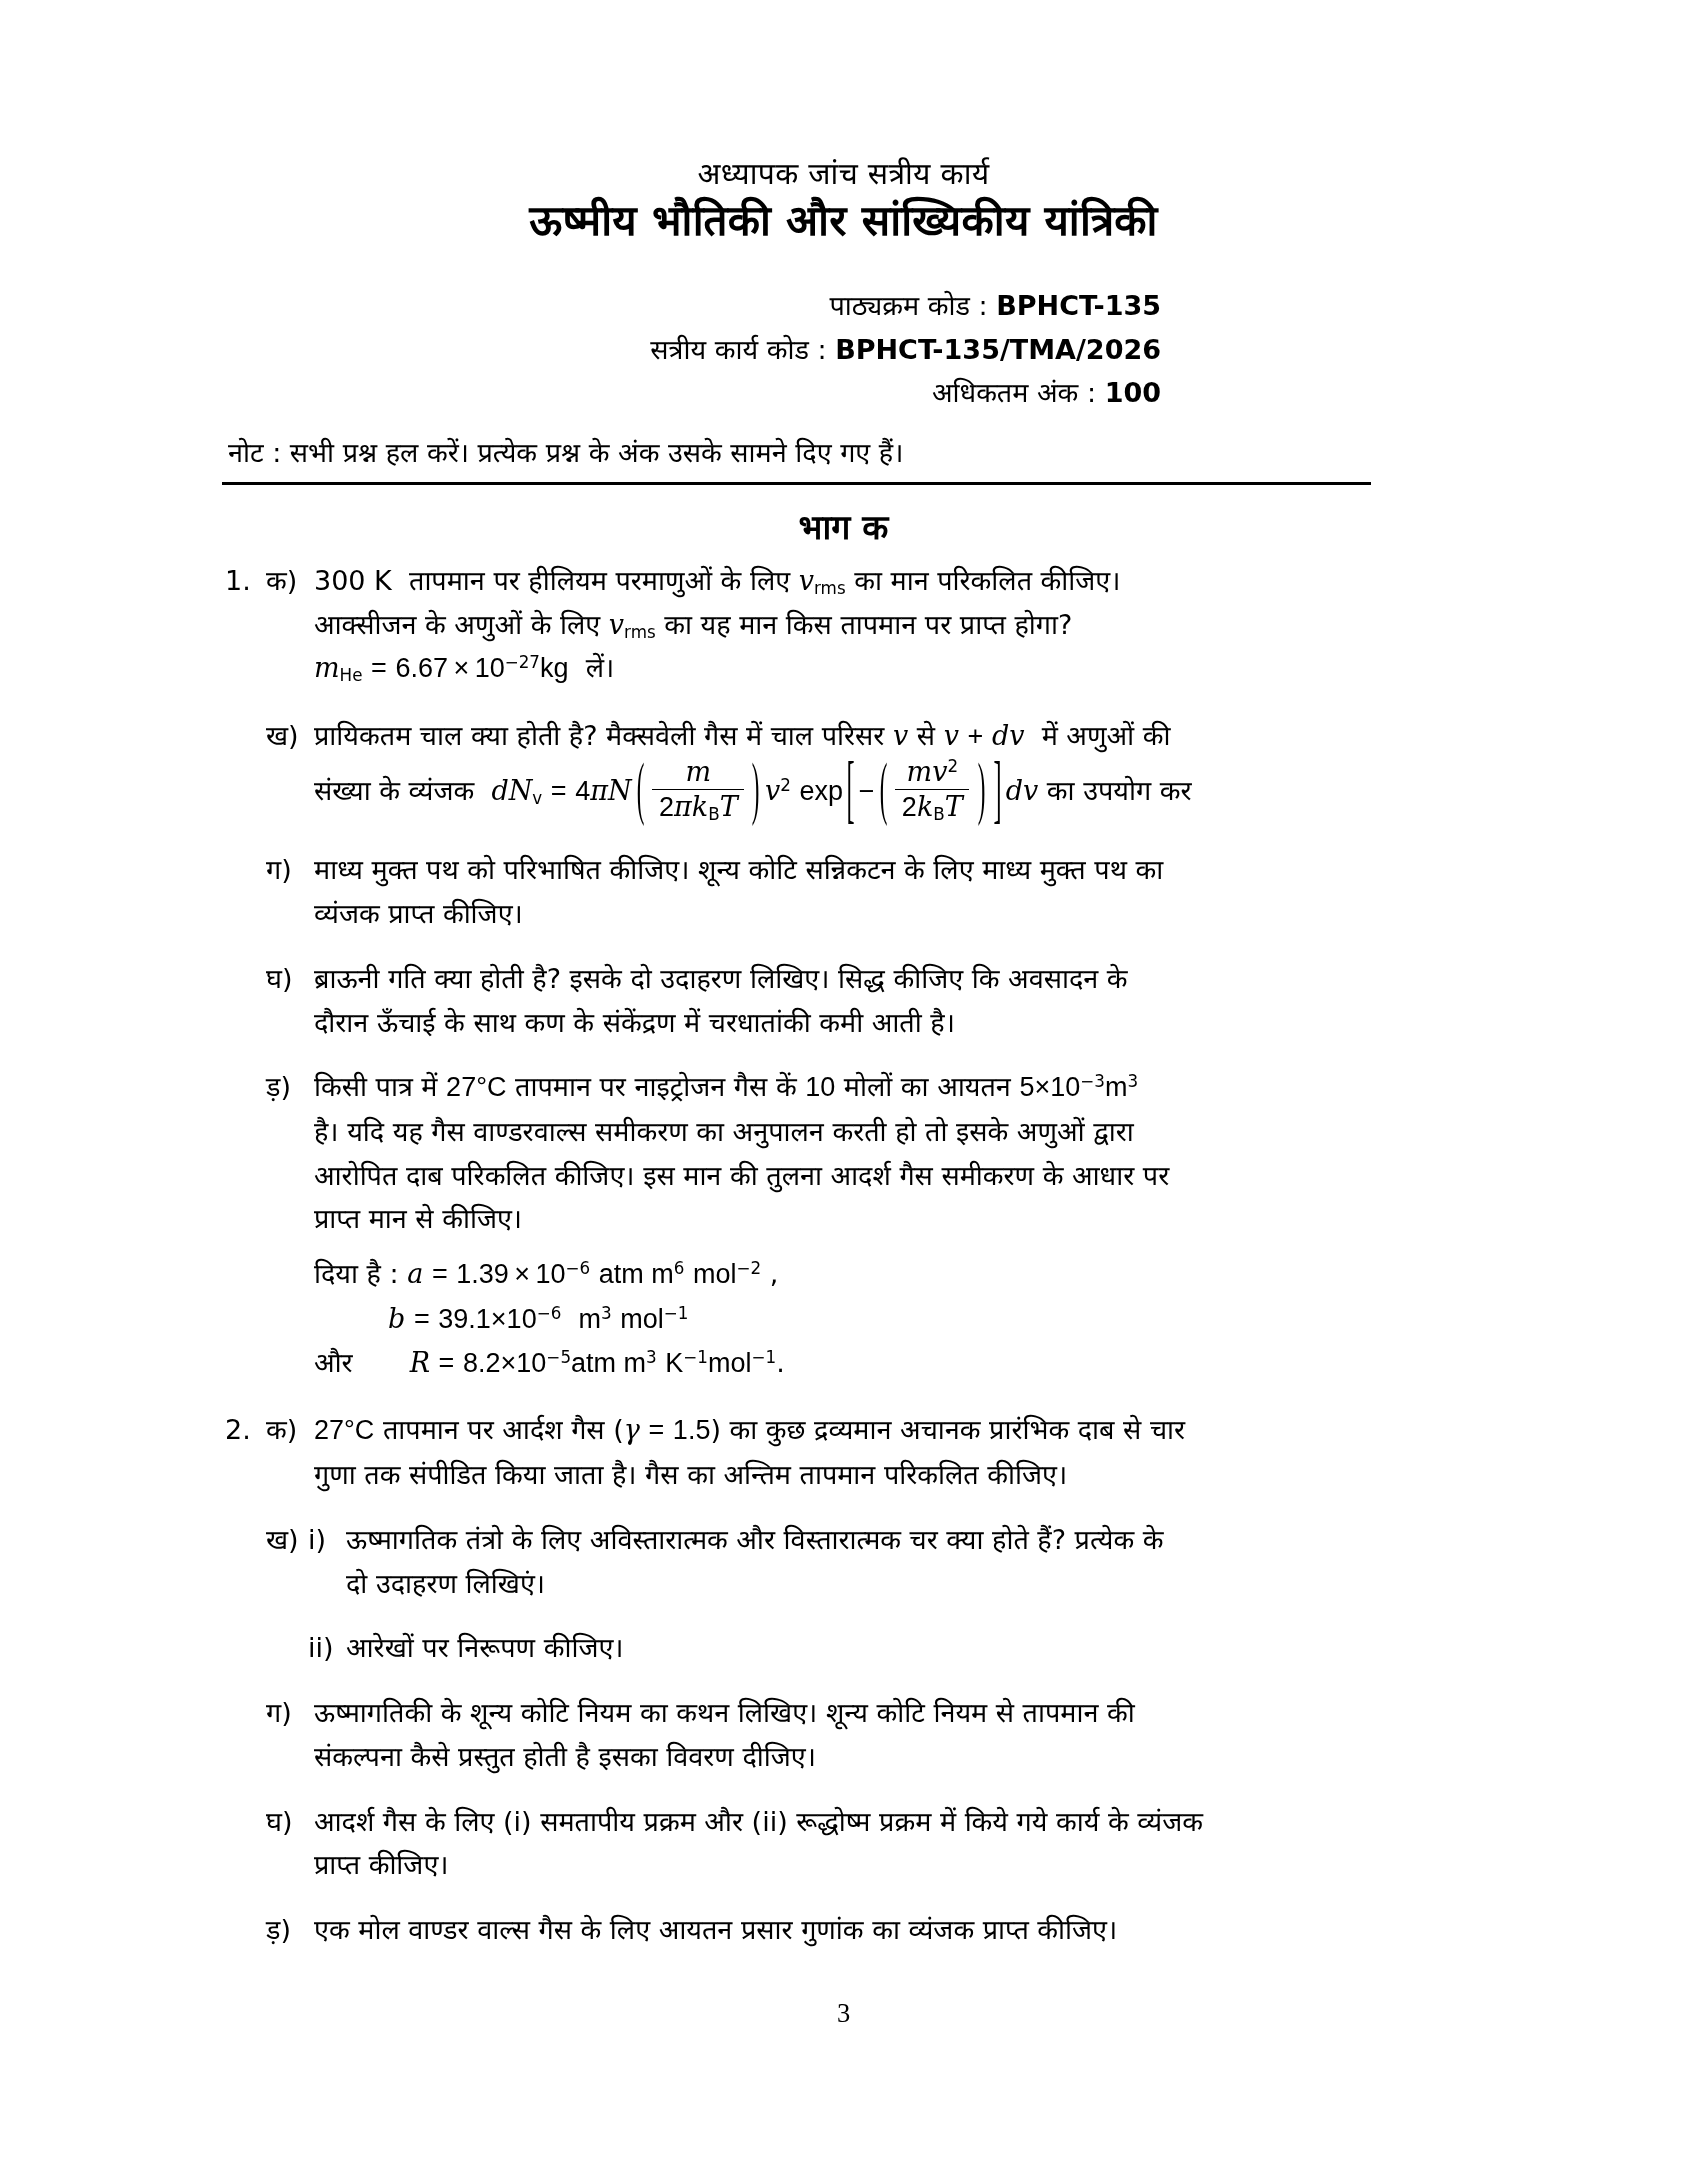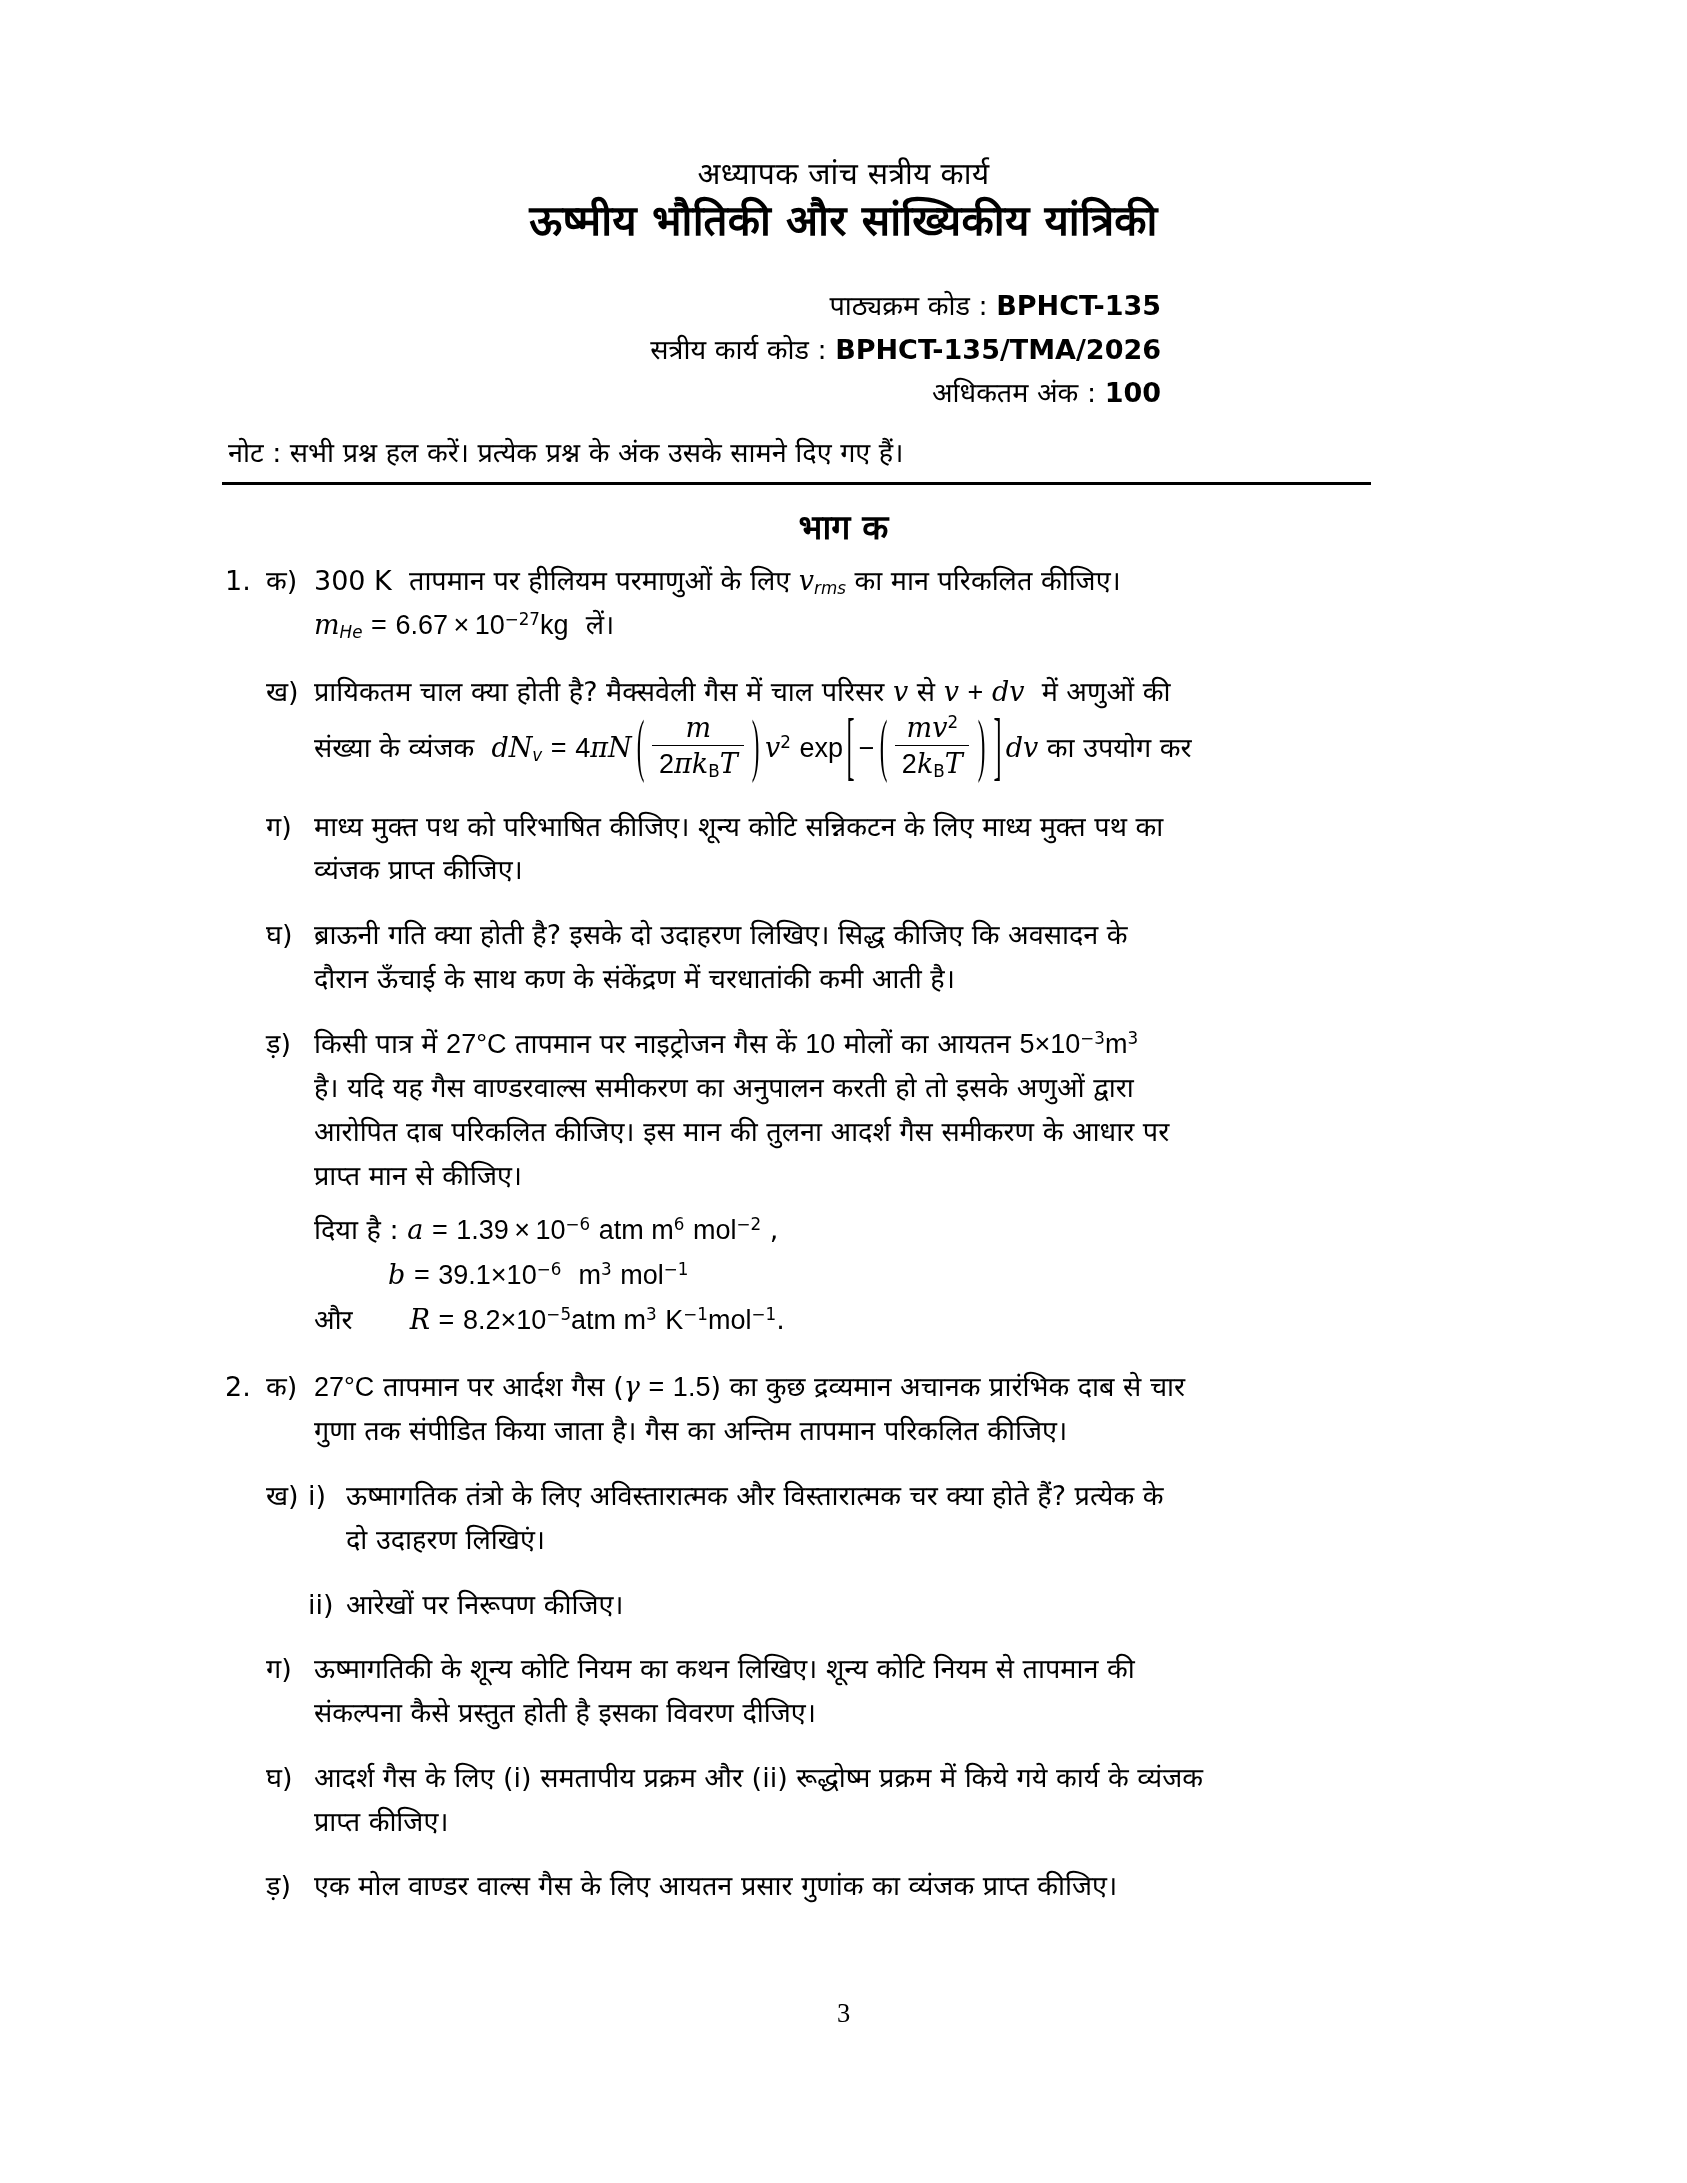--- a/index.html
+++ b/index.html
@@ -121,21 +121,21 @@
     position: absolute;
     right: 195px;
     font-size: 27px;
     line-height: 1.62;
     white-space: nowrap;
   }
   .marks.r0 { top: 0; }
   .mu { font-style: normal; font-family: "Liberation Sans", sans-serif; }
   .msym { font-family: "DejaVu Serif", serif; font-style: italic; }
   sup.mx { font-size: 0.62em; vertical-align: 0.55em; font-style: normal; }
-  sub.mn { font-size: 0.62em; vertical-align: -0.22em; font-style: italic; }
+  sub.mn { font-size: 0.62em; vertical-align: -0.22em; }
   sub.mnu { font-size: 0.62em; vertical-align: -0.22em; font-style: normal; }
   .frac {
     display: inline-flex;
     flex-direction: column;
     vertical-align: middle;
     text-align: center;
     margin: 0 2.6px;
     position: relative;
     top: -2.6px;
   }
@@ -190,20 +190,21 @@
   <div class="rule"></div>
   <div class="part-title dev">भाग क</div>
 
   <div class="qlist">
 
     <div class="qrow" style="margin-bottom:0;">
       <div class="qnum dev">1.</div>
       <div class="qlabel dev">क)</div>
       <div class="qbody dev">
         <div>300&nbsp;K&nbsp; तापमान पर हीलियम परमाणुओं के लिए <span class="msym">v</span><sub class="mn">rms</sub> का मान परिकलित कीजिए।</div>
+        <div>आक्सीजन के अणुओं के लिए <span class="msym">v</span><sub class="mn">rms</sub> का यह मान किस तापमान पर प्राप्त होगा?</div>
         <div style="position:relative;"><span class="msym">m</span><sub class="mn">He</sub> <span class="mu">=</span> <span class="mu">6.67</span> <span class="mu">×</span> <span class="mu">10</span><sup class="mx">−27</sup><span class="mu">kg</span>&nbsp; लें।<span class="marks r0 dev">(5)</span></div>
       </div>
     </div>
 
     <div class="qrow" style="margin-top:22.5px;">
       <div class="qnum dev"></div>
       <div class="qlabel dev">ख)</div>
       <div class="qbody dev">
         <div>प्रायिकतम चाल क्या होती है? मैक्सवेली गैस में चाल परिसर <span class="msym">v</span> से <span class="msym">v</span> <span class="mu">+</span> <span class="msym">dv</span>&nbsp; में अणुओं की</div>
         <div class="eqline">संख्या के व्यंजक &nbsp;<span class="msym">dN</span><sub class="mn">v</sub> <span class="mu">=</span> <span class="mu">4</span><span class="msym">πN</span><span class="bigparen">(</span><span class="frac">

